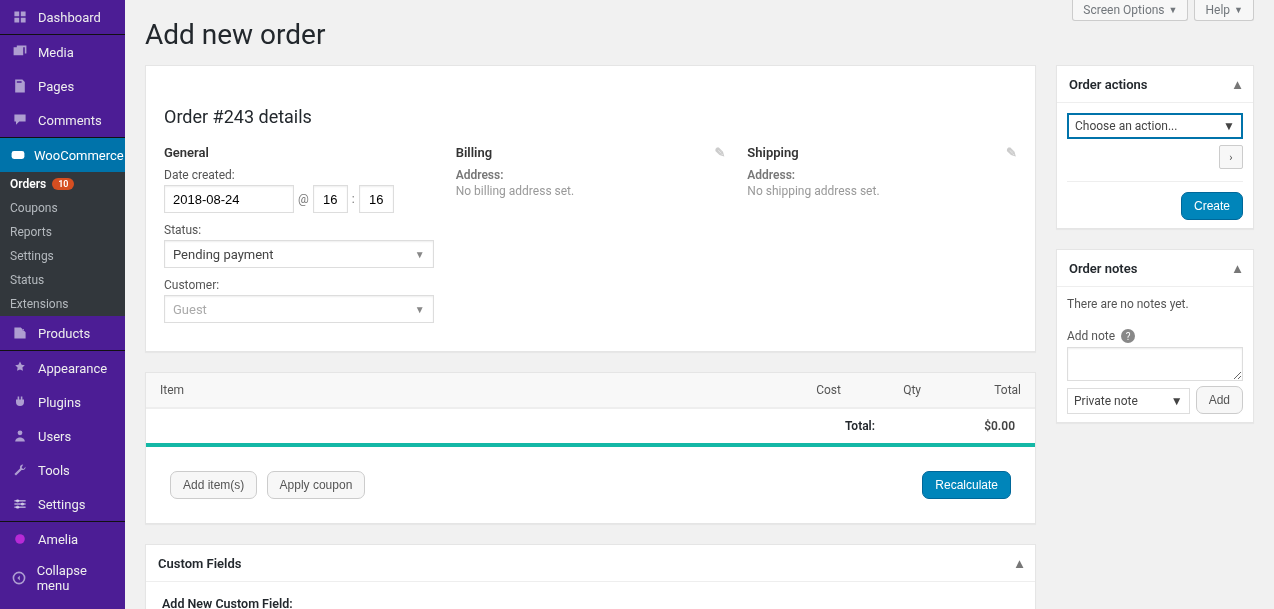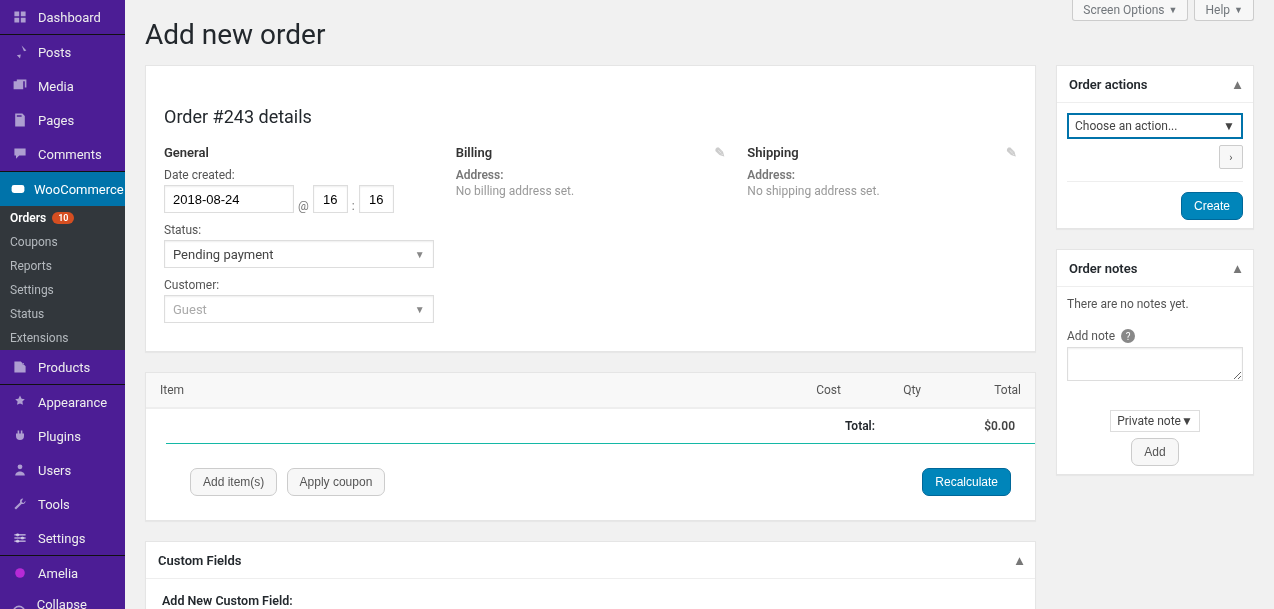--- a/index.html
+++ b/index.html
@@ -39,40 +39,40 @@
 .order-details { padding: 18px; margin-top: 22px; }
 .order-details h2 { font-size: 18px; font-weight: 400; color: #23282d; margin-bottom: 18px; }
 .od-cols { display: flex; gap: 22px; }
 .od-col { flex: 1; position: relative; }
 .od-col h3 { font-size: 13px; font-weight: 600; color: #333; margin-bottom: 8px; display: flex; justify-content: space-between; align-items: center; }
 .pencil { color: #ccc; cursor: pointer; font-size: 13px; }
 .od-label { font-size: 12px; color: #777; margin-bottom: 2px; font-weight: 600; }
 .od-text { font-size: 12px; color: #999; }
 .form-row { margin-bottom: 10px; }
 .form-row label { display: block; font-size: 12px; color: #555; margin-bottom: 3px; }
-.date-row { display: flex; align-items: flex-end; gap: 4px; }
+.date-row { display: flex; align-items: center; gap: 4px; }
 .input, .select { border: 1px solid #ddd; background: #fff; padding: 4px 8px; font-size: 13px; height: 28px; box-shadow: inset 0 1px 2px rgba(0,0,0,0.07); }
 .input.date { width: 130px; }
 .input.small { width: 35px; text-align: center; }
 .select { width: 100%; display: flex; justify-content: space-between; align-items: center; cursor: pointer; }
 .select .caret { color: #888; font-size: 10px; }
 .select.guest { color: #aaa; }
 .at { color: #777; font-size: 12px; }
 
 
 .items-box { padding: 0; }
 .items-head { display: flex; padding: 10px 14px; border-bottom: 1px solid #eee; color: #555; font-size: 12px; background: #f8f8f8; }
 .items-head .ih-item { flex: 1; }
 .items-head .ih-cost { width: 80px; text-align: right; }
 .items-head .ih-qty { width: 80px; text-align: right; }
 .items-head .ih-total { width: 100px; text-align: right; }
 .items-total { padding: 10px 20px; display: flex; justify-content: flex-end; gap: 80px; font-size: 12px; border-top: 1px solid #eee; }
 .items-total .tot-label { font-weight: 600; color: #23282d; }
 .items-total .tot-val { font-weight: 600; width: 60px; text-align: right; }
-.items-actions { padding: 24px; border-top: 1px solid #14b8a6; display: flex; justify-content: space-between; margin-left: 20px; }
+.items-actions { padding: 24px; border-top: 4px solid #14b8a6; display: flex; justify-content: space-between; }
 .btn { background: #f7f7f7; border: 1px solid #ccc; padding: 4px 12px; font-size: 12px; cursor: pointer; color: #555; border-radius: 7px; height: 28px; display: inline-flex; align-items: center; }
 .btn + .btn { margin-left: 6px; }
 .btn.primary { background: #0085ba; border-color: #006799; color: #fff; }
 
 
 .cf-body { padding: 14px 16px; }
 .cf-body h4 { font-size: 12.5px; font-weight: 600; margin-bottom: 10px; color: #23282d; }
 .cf-table { width: 100%; border: 1px solid #ddd; border-collapse: collapse; }
 .cf-table th { background: #f9f9f9; border: 1px solid #eee; padding: 6px; font-size: 12px; font-weight: 400; color: #555; }
 .cf-table td { border: 1px solid #eee; padding: 6px; vertical-align: top; }
@@ -83,47 +83,39 @@
 .actions-body { padding: 10px 10px 8px 10px; }
 .action-select { border: 2px solid #0073aa; padding: 3px 6px; font-size: 12px; display: flex; justify-content: space-between; align-items: center; height: 26px; }
 .action-row { display: flex; justify-content: flex-end; margin-top: 6px; }
 .icon-btn { border: 1px solid #ccc; background: #f7f7f7; width: 24px; height: 24px; display: flex; align-items: center; justify-content: center; cursor: pointer; font-size: 11px; color: #555; border-radius: 2px; }
 .create-row { display: flex; justify-content: flex-end; margin-top: 12px; border-top: 1px solid #eee; padding-top: 10px; }
 
 .notes-body { padding: 10px 10px 8px 10px; }
 .notes-empty { font-size: 12px; color: #555; }
 .add-note-label { font-size: 12px; color: #555; margin-top: 18px; margin-bottom: 4px; display: flex; align-items: center; gap: 6px; }
 .note-textarea { width: 100%; height: 34px; border: 1px solid #ddd; resize: both; box-shadow: inset 0 1px 2px rgba(0,0,0,0.07); }
-.note-row { display: flex; gap: 6px; margin-top: 26px; align-items: center; flex-direction: column; }
+.note-row { display: flex; gap: 6px; margin-top: 2px; align-items: flex-end; }
 .note-select { flex: 1; border: 1px solid #ddd; padding: 3px 6px; font-size: 12px; height: 26px; display: flex; justify-content: space-between; align-items: center; }
 .help-icon { width: 14px; height: 14px; border-radius: 50%; background: #888; color: #fff; font-size: 10px; display: inline-flex; align-items: center; justify-content: center; }
 
 svg { width: 16px; height: 16px; fill: currentColor; }
 </style>
 </head>
 <body>
 
 <div class="sidebar">
   <div class="sb-item">
     <span class="icon">
         <svg viewBox="0 0 20 20">
           <path d="M3 3h6v6H3zM11 3h6v6h-6zM3 11h6v6H3zM11 11h6v6h-6z"></path>
         </svg>
       </span>
     <span>Dashboard</span>
   </div>
   <div class="sb-sep"></div>
-  <div class="sb-item">
-    <span class="icon">
-        <svg viewBox="0 0 20 20">
-          <path d="M12 2l6 6-3 1-4 4-1 5-2-2-5 5 5-5-2-2 5-1 4-4z"></path>
-        </svg>
-      </span>
-    <span>Posts</span>
-  </div>
   <div class="sb-item">
     <span class="icon">
         <svg viewBox="0 0 20 20">
           <path d="M2 4h12v10H2zM6 2h12v10h-2V4H6z"></path>
         </svg>
       </span>
     <span>Media</span>
   </div>
   <div class="sb-item">
     <span class="icon">

